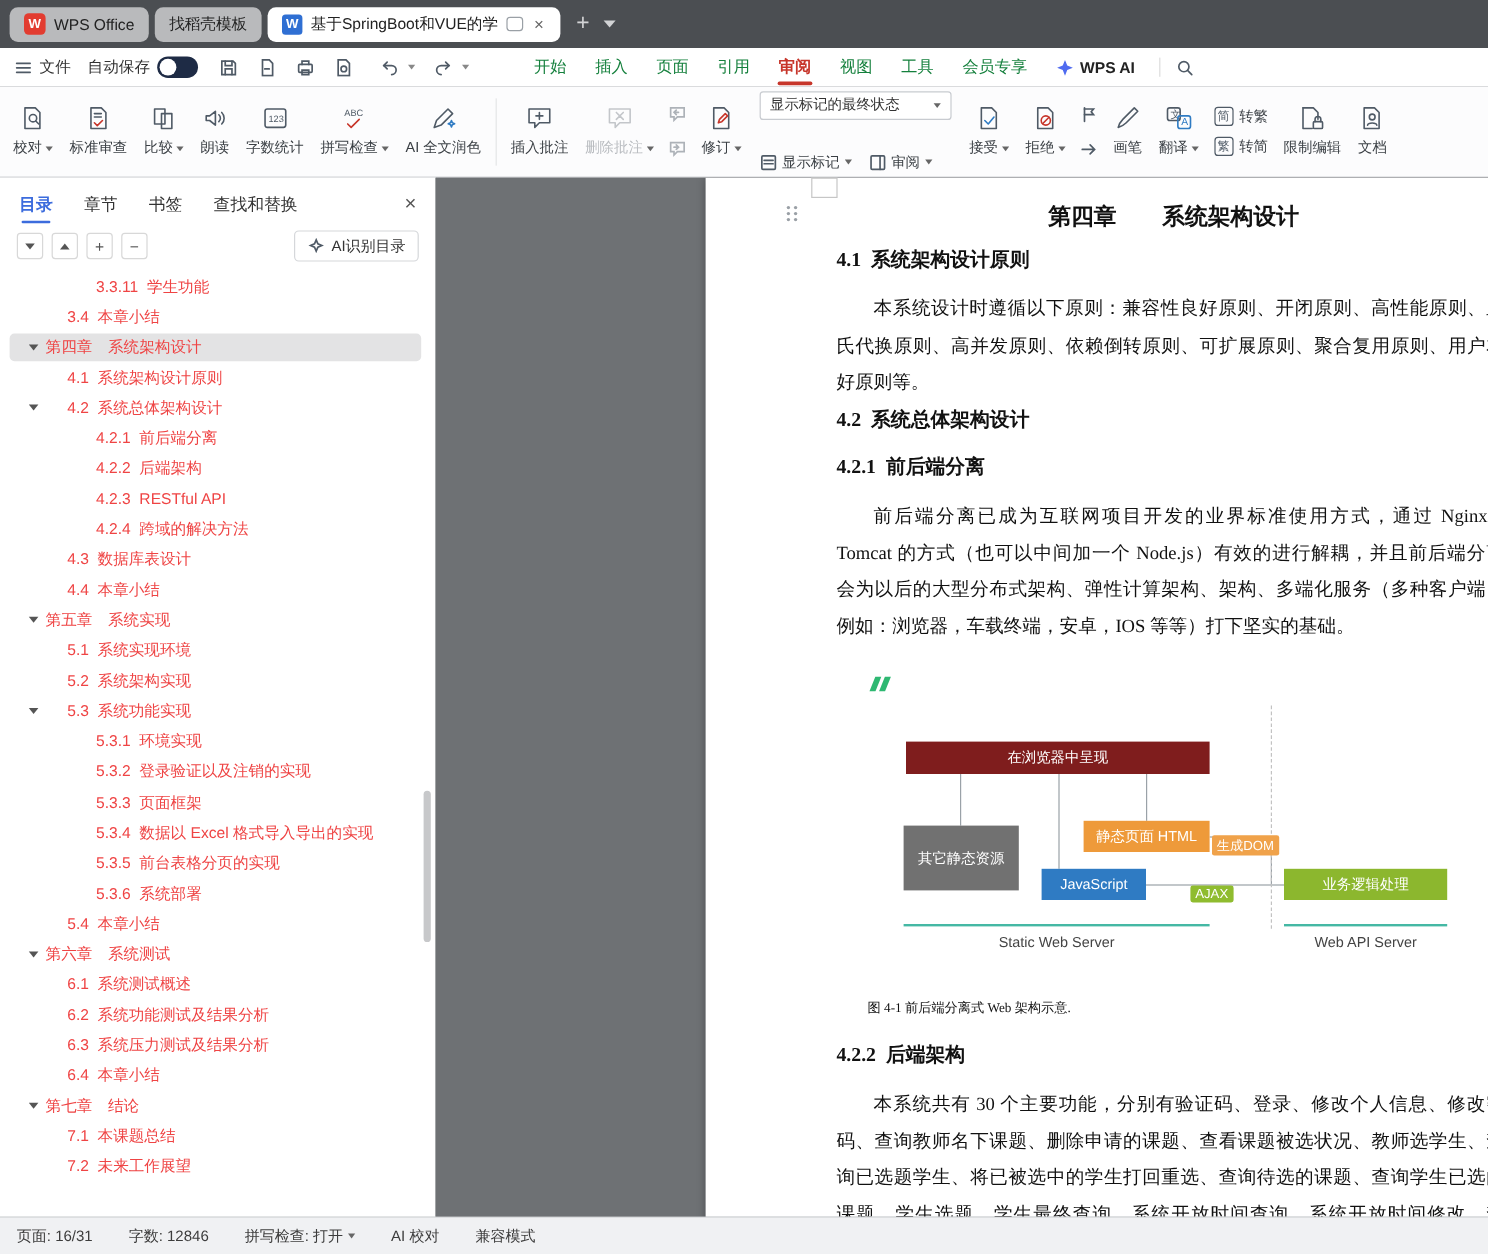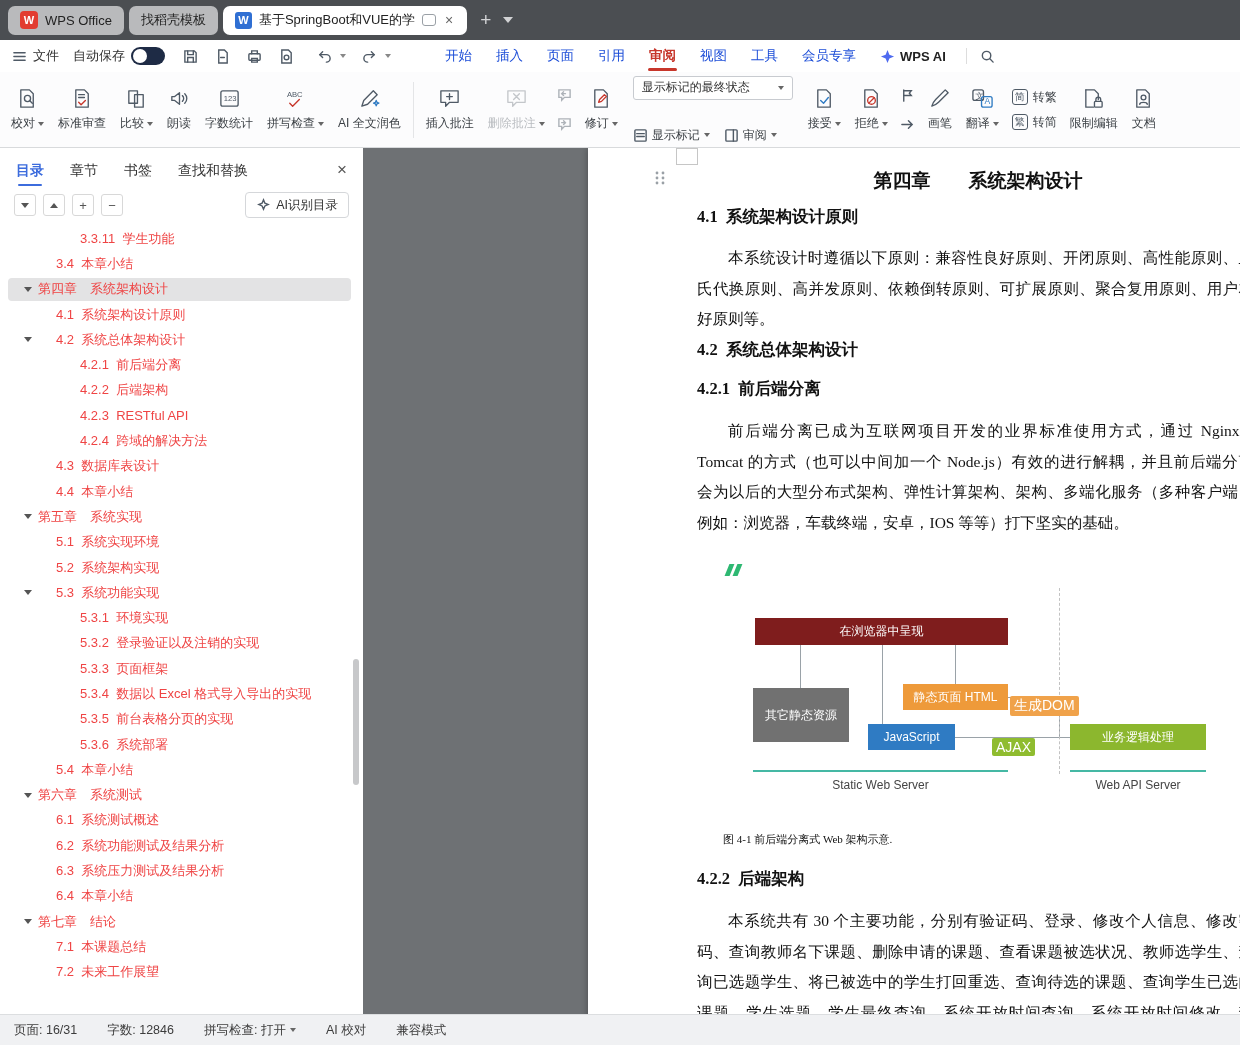--- a/index.html
+++ b/index.html
@@ -20,21 +20,21 @@
 
   
   .menubar { position:absolute; top:40px; left:0; right:0; height:32px; background:#fff; display:flex; align-items:center; padding:0 12px; font-size:13px; color:#333; }
   .mb-file { display:flex; align-items:center; gap:6px; margin-right:14px; }
   .mb-group { display:flex; align-items:center; gap:6px; margin-right:12px; }
   .pill { width:34px; height:18px; border-radius:9px; background:#1e2b45; position:relative; }
   .pill::after { content:""; position:absolute; left:2px; top:2px; width:14px; height:14px; border-radius:50%; background:#fff; }
   .qbtn { display:flex; align-items:center; justify-content:center; width:26px; height:26px; }
   .qcaret { width:0; height:0; border-left:3.5px solid transparent; border-right:3.5px solid transparent; border-top:4px solid #888; margin-left:-3px; margin-right:4px; }
   .menu-tabs { display:flex; align-items:center; margin-left:26px; }
-  .menu-tab { position:relative; padding:0 12px; height:32px; line-height:32px; font-size:13.5px; color:#1d4ed8; }
+  .menu-tab { position:relative; padding:0 12px; height:32px; line-height:32px; font-size:13.5px; color:#15803d; }
   .menu-tab.active { color:#c7362b; font-weight:bold; }
   .menu-tab.active::after { content:""; position:absolute; left:11px; right:11px; bottom:1px; height:3px; background:#c7362b; border-radius:2px; }
   .wps-ai-tab { display:flex; align-items:center; gap:5px; padding:0 12px; font-weight:bold; color:#222; }
   .mb-div { width:1px; height:16px; background:#ddd; margin:0 8px; }
 
   
   .ribbon { position:absolute; top:72px; left:0; right:0; height:76px; background:#fcfcfd; border-bottom:1px solid #d8dadc; display:flex; align-items:center; padding:0 4px; overflow:hidden; }
   .rb { display:flex; flex-direction:column; align-items:center; justify-content:center; gap:5px; height:64px; padding:0 7px; font-size:12px; color:#3a3f44; border-radius:4px; flex:0 0 auto; }
   .rb .lbl { display:flex; align-items:center; gap:3px; white-space:nowrap; }
   .caret { width:0; height:0; border-left:3.5px solid transparent; border-right:3.5px solid transparent; border-top:4px solid #666; }
@@ -98,21 +98,21 @@
   
   .fig { position:absolute; left:127px; top:410px; width:545px; height:270px; background:#fff; font-family:"Liberation Sans",sans-serif; }
   .quote { position:absolute; left:12px; top:6px; display:flex; }
   .quote i { display:block; width:5px; height:12px; background:#2eb872; transform:skewX(-22deg); margin-right:3px; }
   .fg-box { position:absolute; color:#fff; font-size:12px; display:flex; align-items:center; justify-content:center; white-space:nowrap; }
   .fg-browser { left:40px; top:60px; width:253px; height:27px; background:#7f1d1d; }
   .fg-static  { left:38px; top:130px; width:96px; height:54px; background:#717171; }
   .fg-html    { left:188px; top:126px; width:105px; height:26px; background:#ee9a3a; }
   .fg-js      { left:153px; top:166px; width:87px; height:26px; background:#2f7bc3; }
   .fg-biz     { left:355px; top:166px; width:136px; height:26px; background:#8cb72e; }
-  .fg-tag { position:absolute; color:#fff; font-size:14px; padding:1px 4px; border-radius:2px; }
+  .fg-tag { position:absolute; color:#fff; font-size:11px; padding:1px 4px; border-radius:2px; }
   .fg-dom { left:295px; top:138px; background:#f0a24a; }
   .fg-ajax { left:277px; top:180px; background:#8fbc2f; }
   .fg-vline, .fg-hline { position:absolute; background:#9aa2a8; }
   .fg-vline { width:1px; } .fg-hline { height:1px; }
   .fg-dash { position:absolute; left:344px; top:30px; height:186px; border-left:1px dashed #c2c2c2; }
   .fg-teal { position:absolute; height:2px; background:#45b8a4; top:212px; }
   .fg-srv { position:absolute; top:220px; font-size:12px; color:#444; text-align:center; }
 
   
   .statusbar { position:absolute; left:0; right:0; bottom:0; height:31px; background:#f0f1f3; border-top:1px solid #dcdee0; display:flex; align-items:center; gap:30px; padding-left:14px; font-size:12.5px; color:#3c3c3c; }

